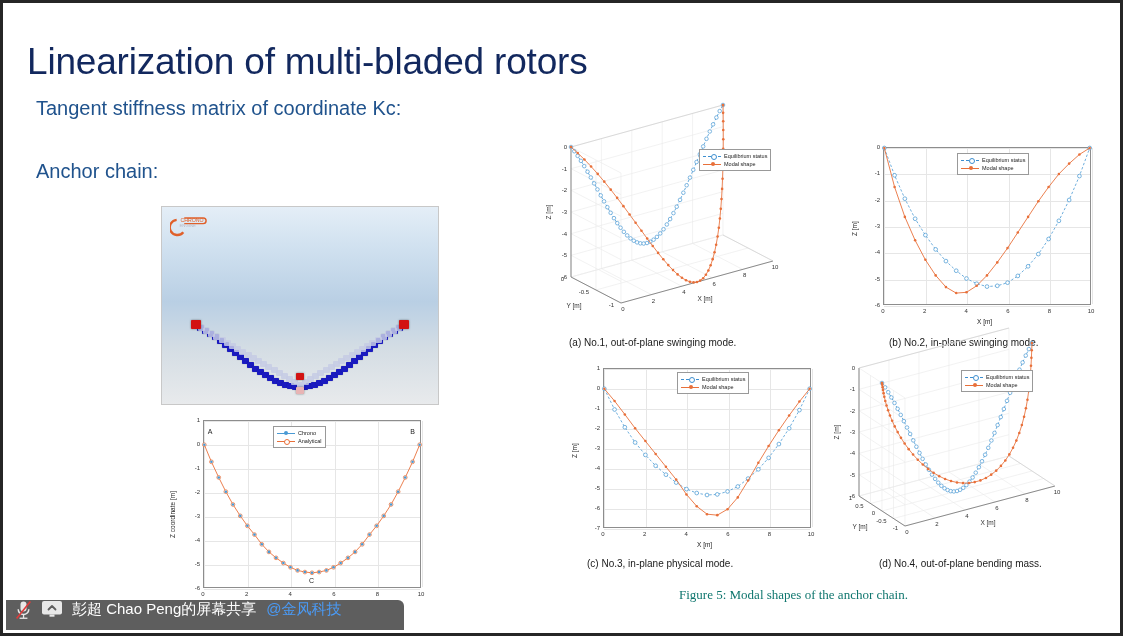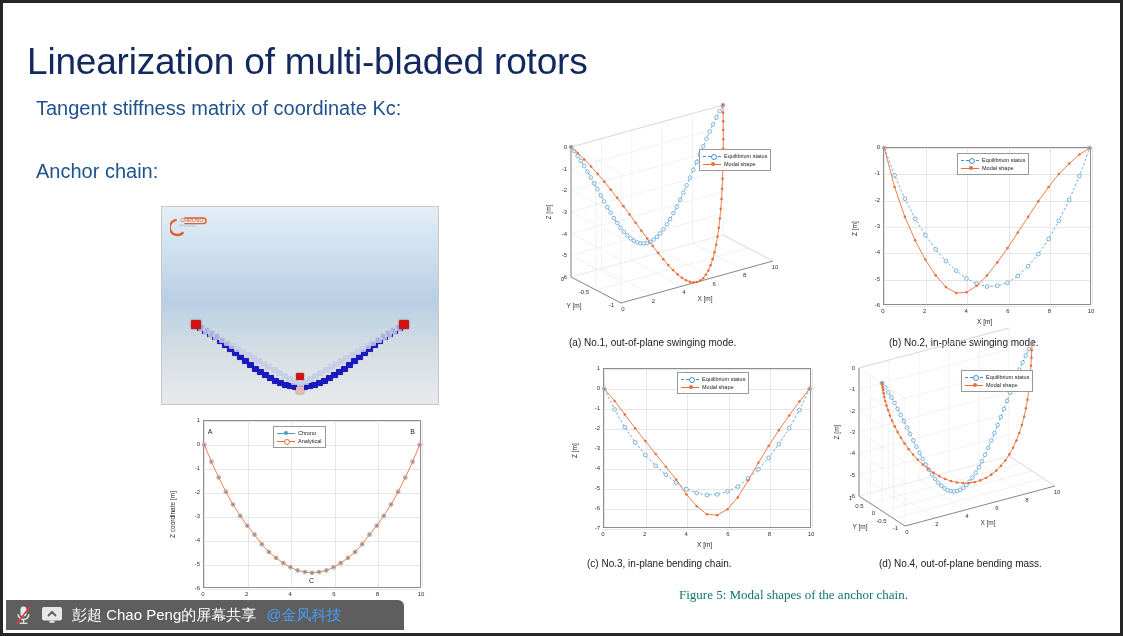--- a/index.html
+++ b/index.html
@@ -51,21 +51,21 @@
   .caption{position:absolute;font-family:Liberation Sans, sans-serif;font-size:10px;
            color:#1a1a1a;white-space:nowrap;}
   .pt-label{position:absolute;font-size:7px;color:#222;}
 
   
   #figcap{position:absolute;left:676px;top:584px;font-family:"Liberation Serif",serif;
           font-size:13px;color:#0f766e;white-space:nowrap;}
 
   
   #sharebar{position:absolute;left:3px;bottom:3px;width:398px;height:30px;background:#5e5e5e;
-            border-radius:0 6px 0 0;display:flex;align-items:center;gap:9px;padding-left:9px;
+            border-radius:0 6px 0 0;display:flex;gap:9px;padding-left:9px;
             box-sizing:border-box;}
   #sharebar .mic{position:relative;width:17px;height:20px;flex:0 0 17px;}
   #sharebar .screen{position:relative;width:22px;height:18px;flex:0 0 22px;}
   #sharebar .txt{font-size:15px;color:#ffffff;white-space:nowrap;}
   #sharebar .tag{font-size:15px;color:#4a9af5;white-space:nowrap;margin-left:1px;}
 </style>
 </head>
 <body>
 
 <div id="slide">
@@ -658,21 +658,21 @@
       <div class="tick y" style="left: 26px; width: 15px; top: 10px;">1</div>
       <div class="tick y" style="left: 26px; width: 15px; top: 30px;">0</div>
       <div class="tick y" style="left: 26px; width: 15px; top: 50px;">-1</div>
       <div class="tick y" style="left: 26px; width: 15px; top: 70px;">-2</div>
       <div class="tick y" style="left: 26px; width: 15px; top: 90px;">-3</div>
       <div class="tick y" style="left: 26px; width: 15px; top: 110px;">-4</div>
       <div class="tick y" style="left: 26px; width: 15px; top: 130px;">-5</div>
       <div class="tick y" style="left: 26px; width: 15px; top: 150px;">-6</div>
       <div class="tick y" style="left: 26px; width: 15px; top: 170px;">-7</div>
     </div>
-  <div class="caption" style="left:584px;top:555px;">(c)  No.3, in-plane bending chain.</div>
+  <div class="caption" style="left:584px;top:555px;">(c)  No.3, in-plane physical mode.</div>
 
   <div class="fig" id="figD" style="left:836px;top:355px;width:268px;height:200px;">
     <div id="d3d" style="position:absolute;left:0;top:0;right:0;bottom:0;">
         <svg viewBox="0 0 268 200" style="position: absolute; left: 0px; top: 0px; width: 268px; height: 200px; overflow: visible;">
           <line x1="20" y1="138" x2="20" y2="10" stroke="#e9e9e9" stroke-width="0.6"></line>
           <line x1="66" y1="168" x2="20" y2="138" stroke="#e9e9e9" stroke-width="0.6"></line>
           <line x1="50" y1="130" x2="50" y2="2" stroke="#e9e9e9" stroke-width="0.6"></line>
           <line x1="96" y1="160" x2="50" y2="130" stroke="#e9e9e9" stroke-width="0.6"></line>
           <line x1="80" y1="122" x2="80" y2="-6" stroke="#e9e9e9" stroke-width="0.6"></line>
           <line x1="126" y1="152" x2="80" y2="122" stroke="#e9e9e9" stroke-width="0.6"></line>

